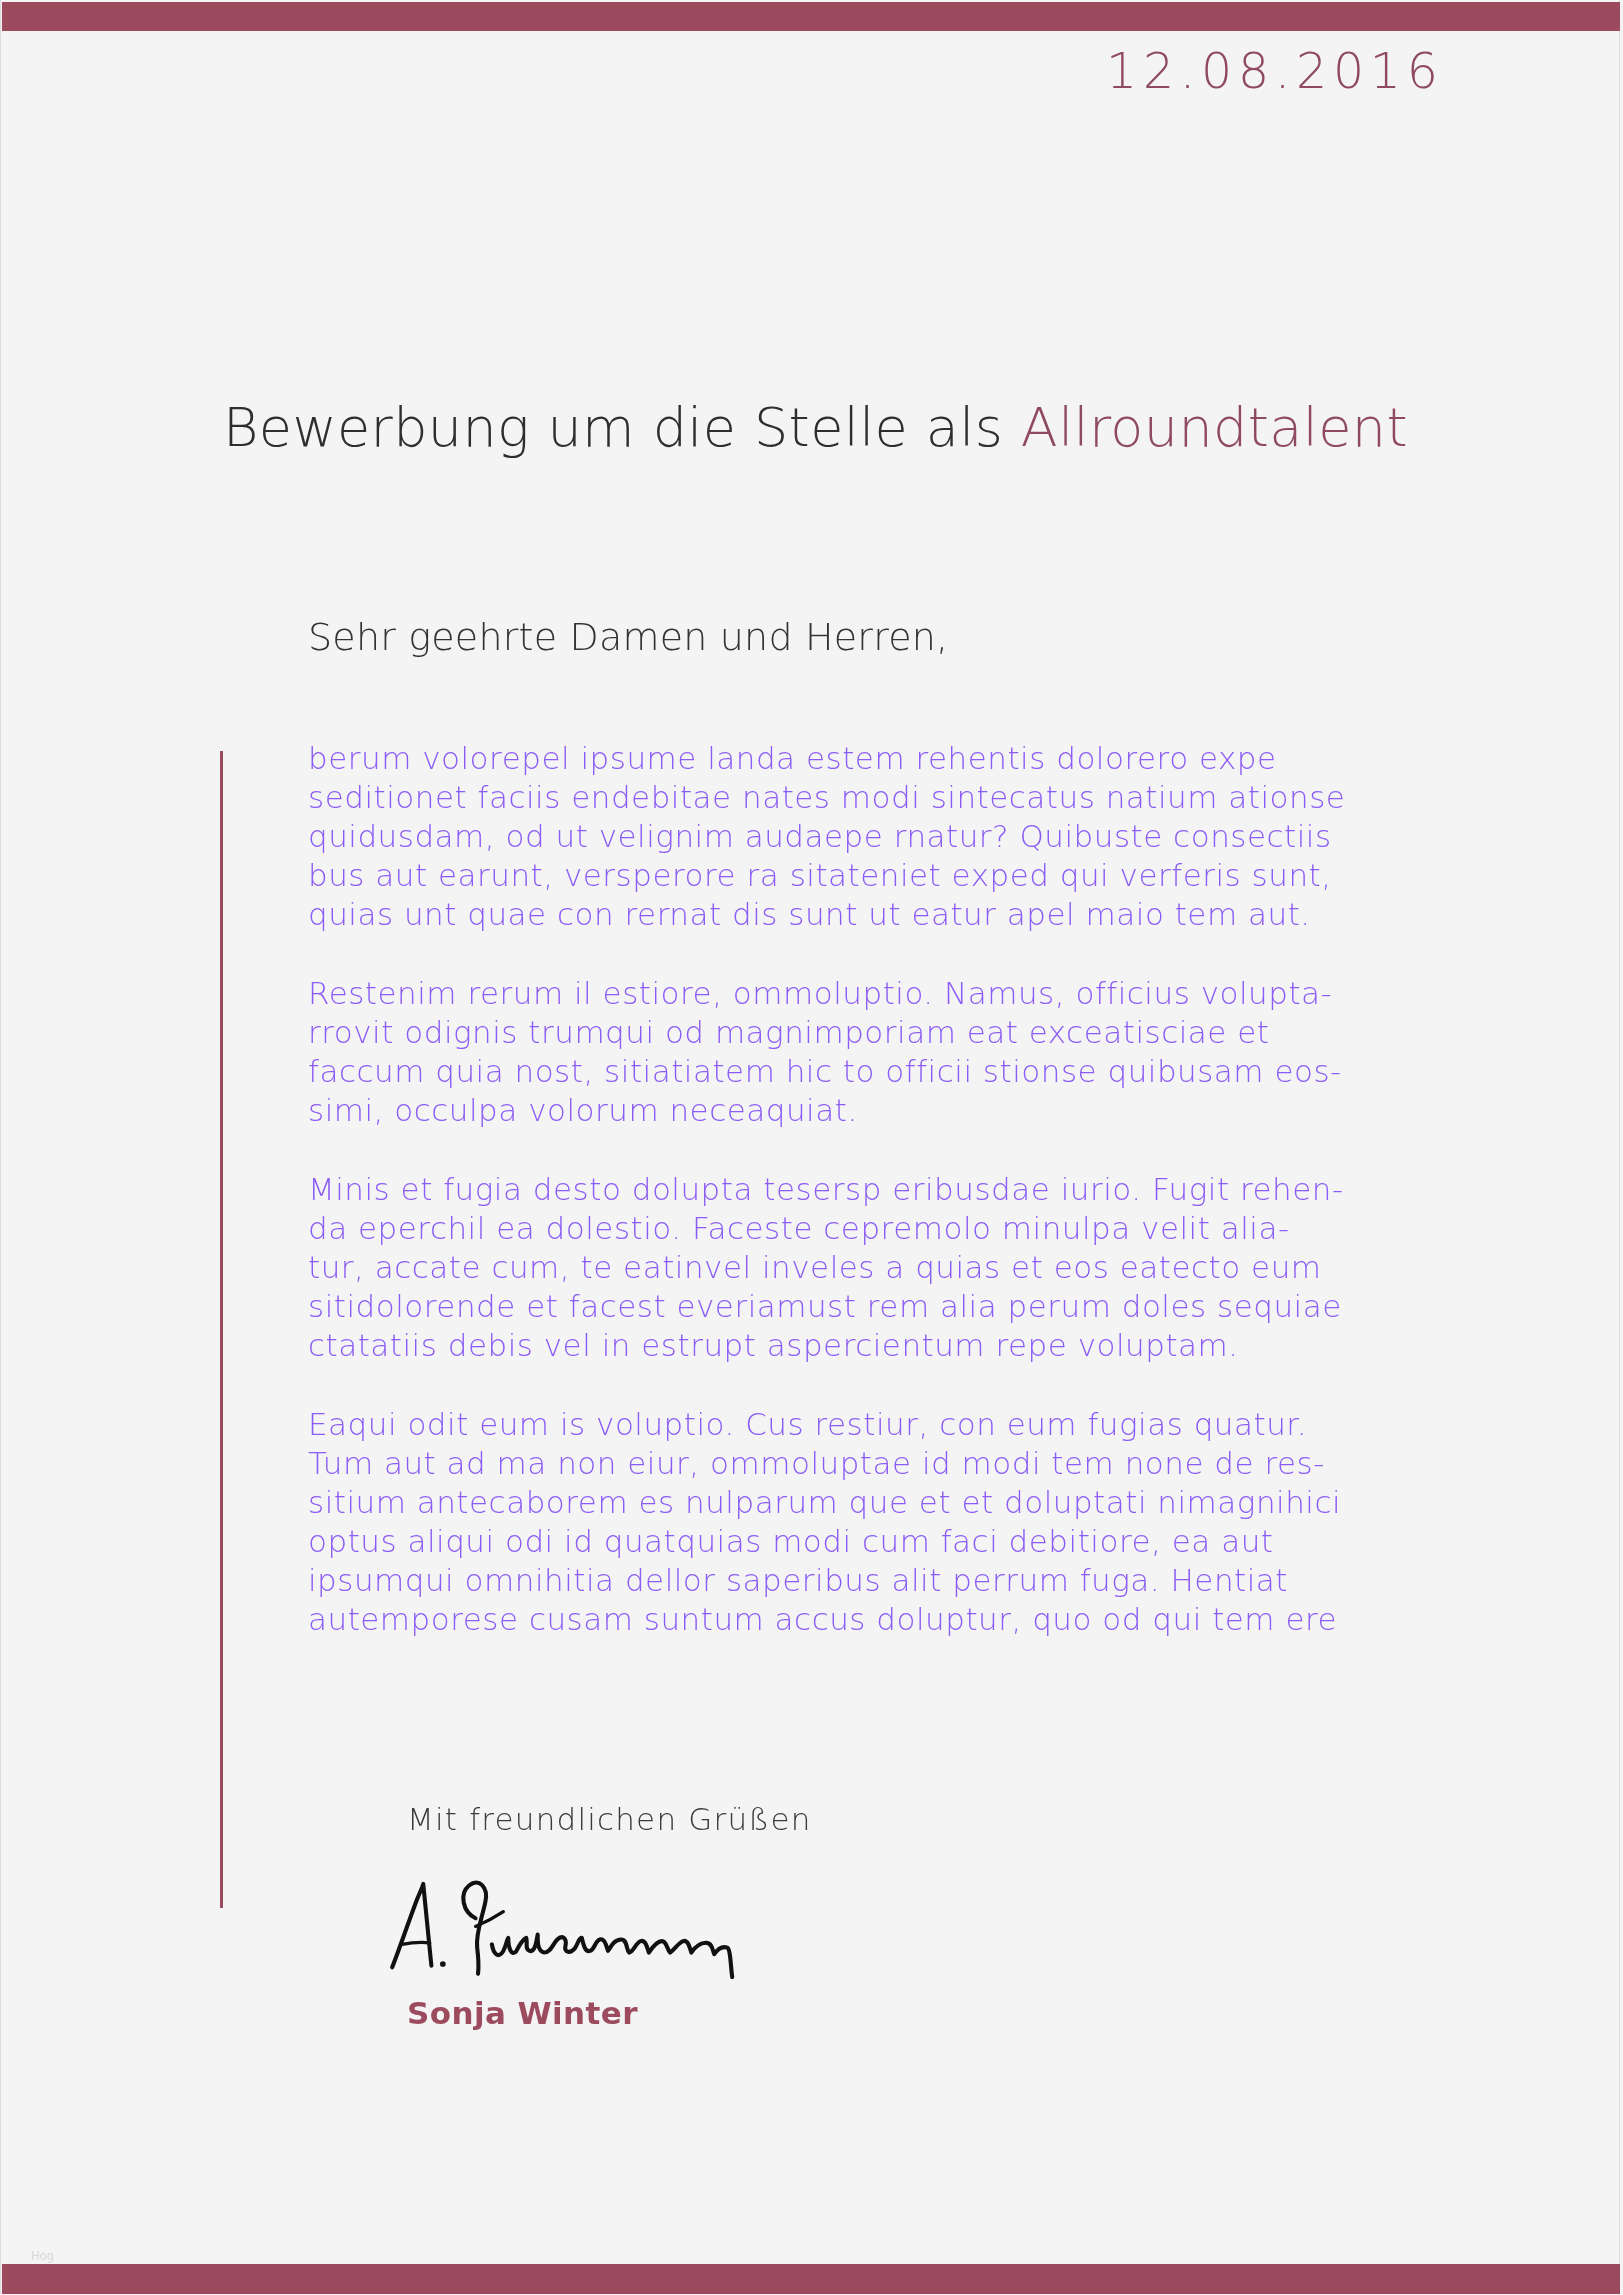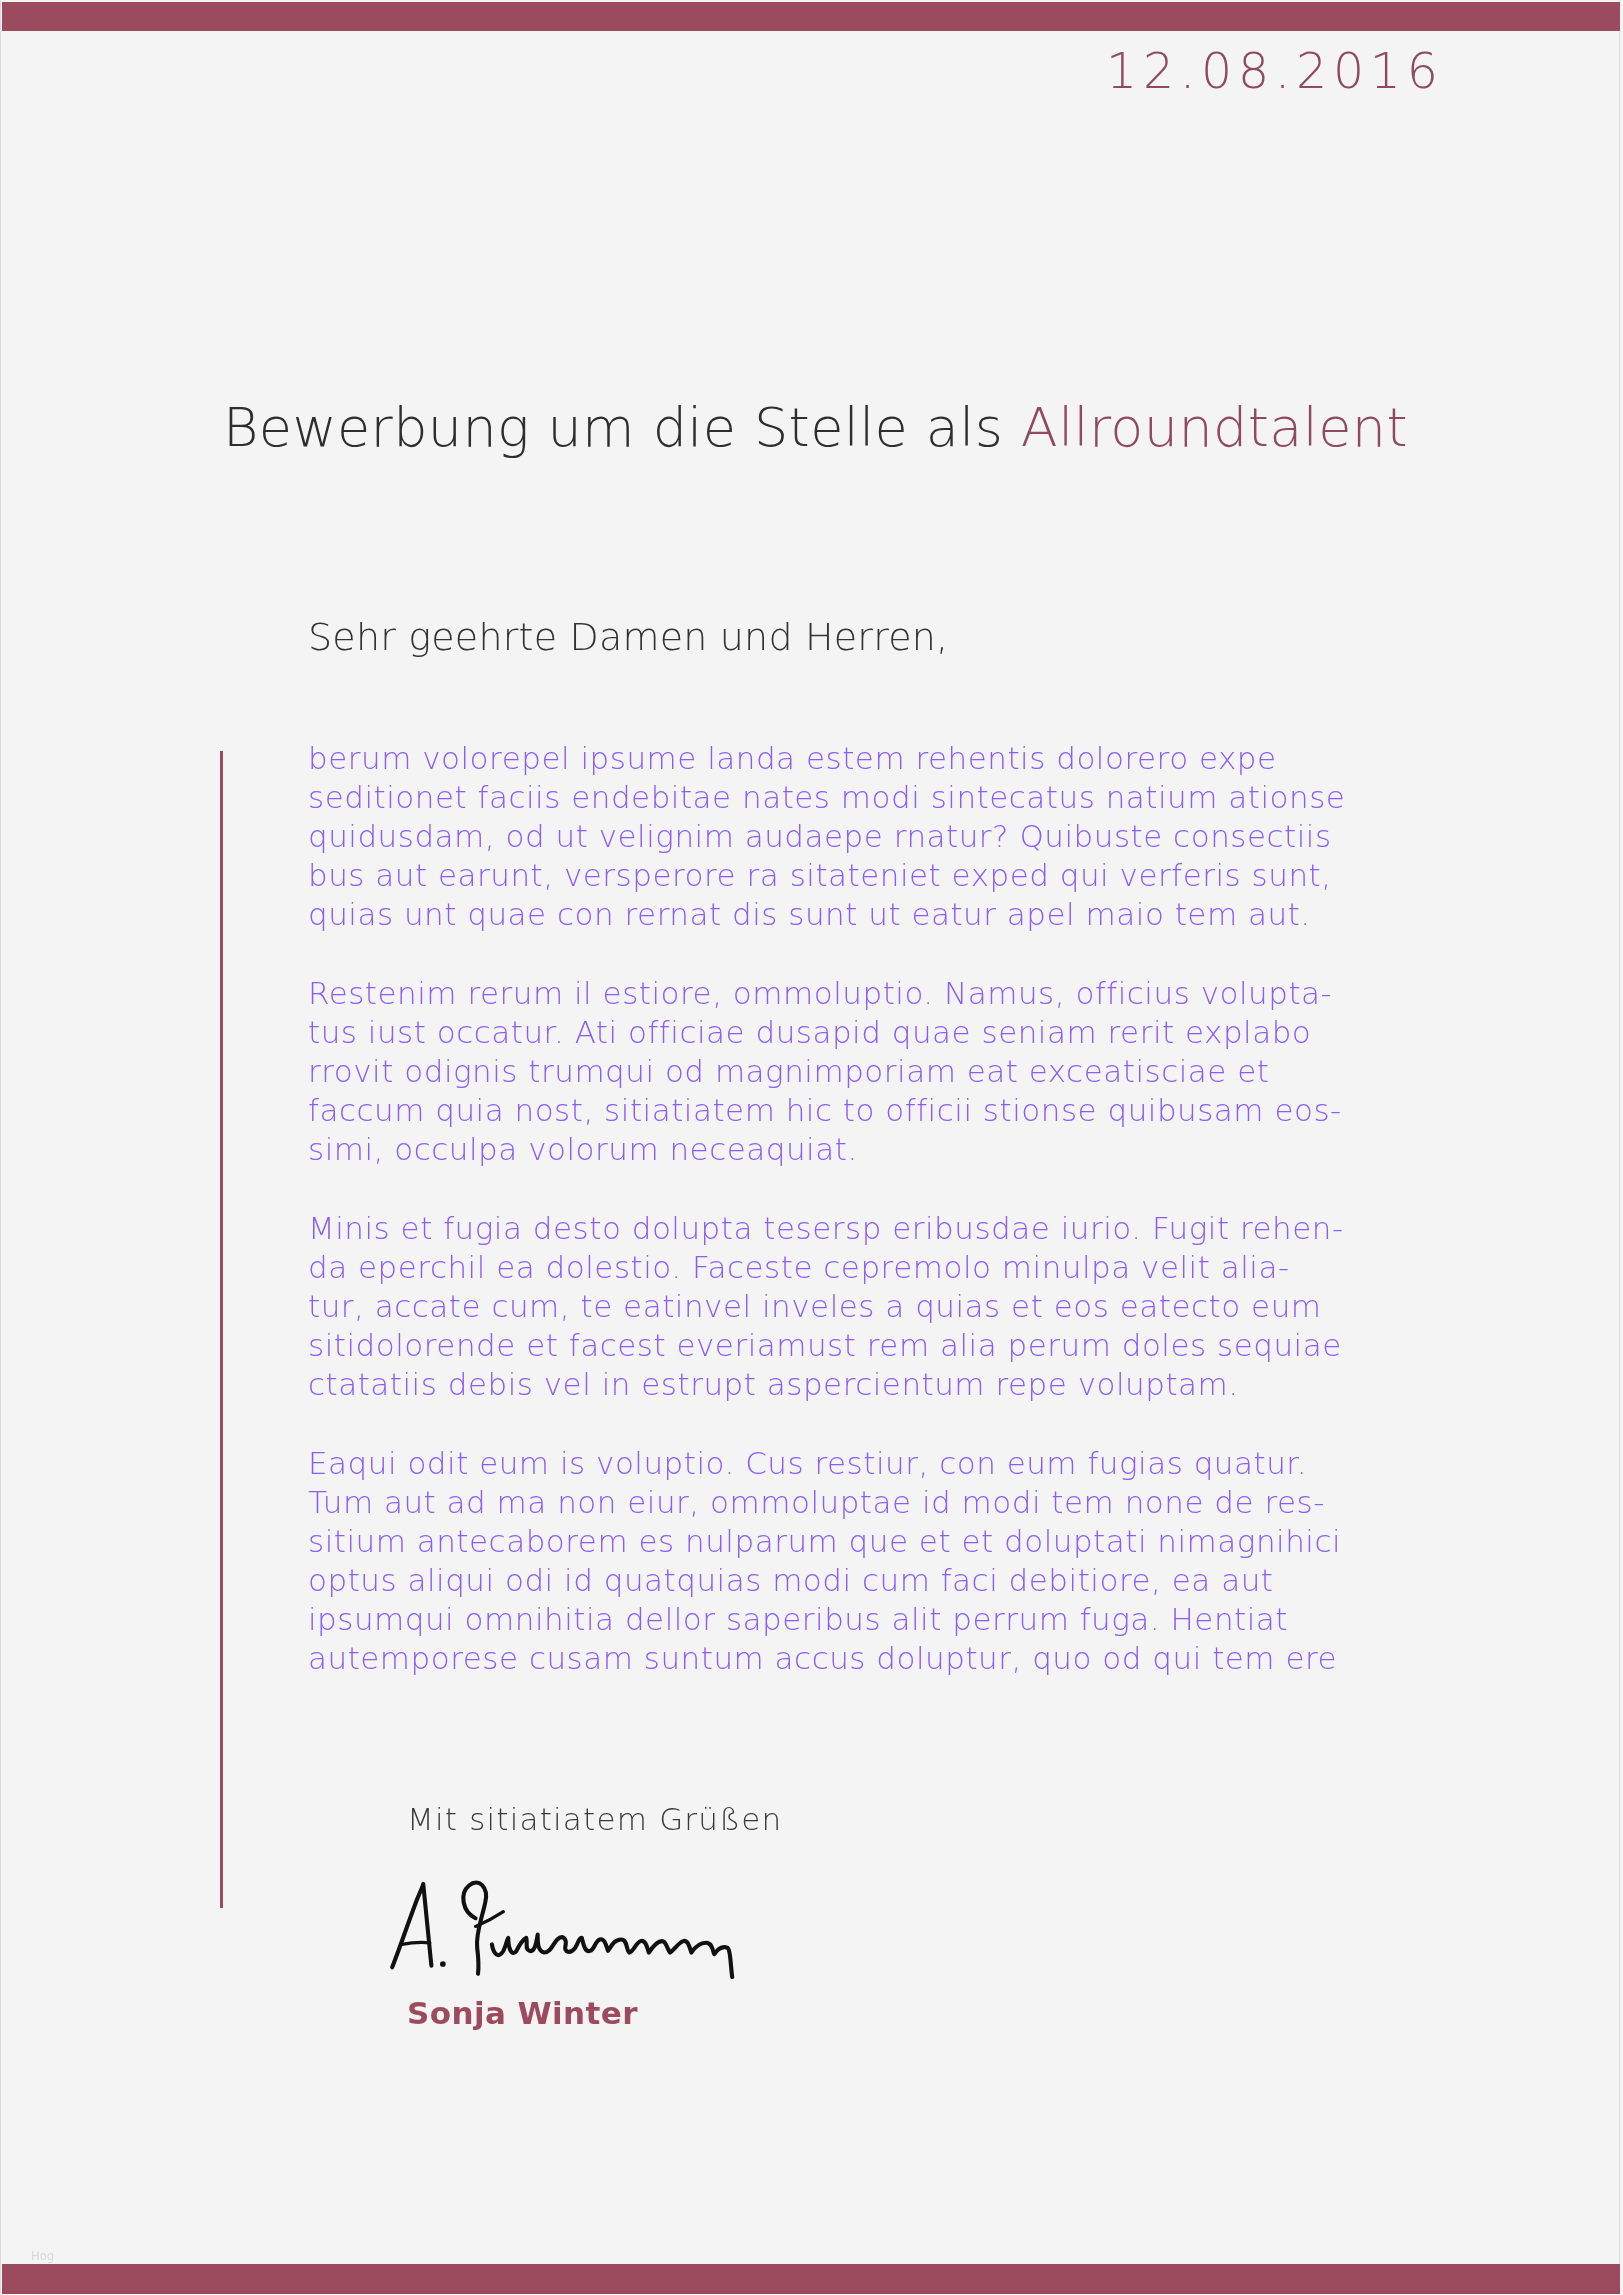--- a/index.html
+++ b/index.html
@@ -154,21 +154,20 @@
 <div class="body-text">
   <div class="para">
     <span class="line">berum volorepel ipsume landa estem rehentis dolorero expe</span>
     <span class="line">seditionet faciis endebitae nates modi sintecatus natium ationse</span>
     <span class="line">quidusdam, od ut velignim audaepe rnatur? Quibuste consectiis</span>
     <span class="line">bus aut earunt, versperore ra sitateniet exped qui verferis sunt,</span>
     <span class="line">quias unt quae con rernat dis sunt ut eatur apel maio tem aut.</span>
   </div>
   <div class="para">
     <span class="line">Restenim rerum il estiore, ommoluptio. Namus, officius volupta-</span>
-    <span class="line">tus iust occatur. Ati officiae dusapid quae seniam rerit explabo</span>
     <span class="line">rrovit odignis trumqui od magnimporiam eat exceatisciae et</span>
     <span class="line">faccum quia nost, sitiatiatem hic to officii stionse quibusam eos-</span>
     <span class="line">simi, occulpa volorum neceaquiat.</span>
   </div>
   <div class="para">
     <span class="line">Minis et fugia desto dolupta tesersp eribusdae iurio. Fugit rehen-</span>
     <span class="line">da eperchil ea dolestio. Faceste cepremolo minulpa velit alia-</span>
     <span class="line">tur, accate cum, te eatinvel inveles a quias et eos eatecto eum</span>
     <span class="line">sitidolorende et facest everiamust rem alia perum doles sequiae</span>
     <span class="line">ctatatiis debis vel in estrupt aspercientum repe voluptam.</span>
@@ -176,21 +175,21 @@
   <div class="para">
     <span class="line">Eaqui odit eum is voluptio. Cus restiur, con eum fugias quatur.</span>
     <span class="line">Tum aut ad ma non eiur, ommoluptae id modi tem none de res-</span>
     <span class="line">sitium antecaborem es nulparum que et et doluptati nimagnihici</span>
     <span class="line">optus aliqui odi id quatquias modi cum faci debitiore, ea aut</span>
     <span class="line">ipsumqui omnihitia dellor saperibus alit perrum fuga. Hentiat</span>
     <span class="line">autemporese cusam suntum accus doluptur, quo od qui tem ere</span>
   </div>
 </div>
 
-<div class="closing">Mit sitiatiatem Grüßen</div>
+<div class="closing">Mit freundlichen Grüßen</div>
 
 <div class="signature">
   <svg width="376" height="123" viewBox="0 0 460 150" xmlns="http://www.w3.org/2000/svg" fill="none" stroke="#111" stroke-linecap="round" stroke-linejoin="round">
 
     <path d="M10 120 C 18 100, 28 70, 40 38 C 44 28, 47 22, 48 18 C 50 40, 54 80, 58 118" stroke-width="5"></path>
     <path d="M22 92 C 32 90, 44 89, 56 90" stroke-width="4"></path>
 
     <circle cx="72" cy="116" r="3.5" fill="#111" stroke="none"></circle>
 
     <path d="M112 60 C 96 52, 92 30, 104 20 C 116 10, 128 22, 124 40 C 120 60, 112 78, 114 96 C 116 112, 116 120, 115 128" stroke-width="5"></path>

